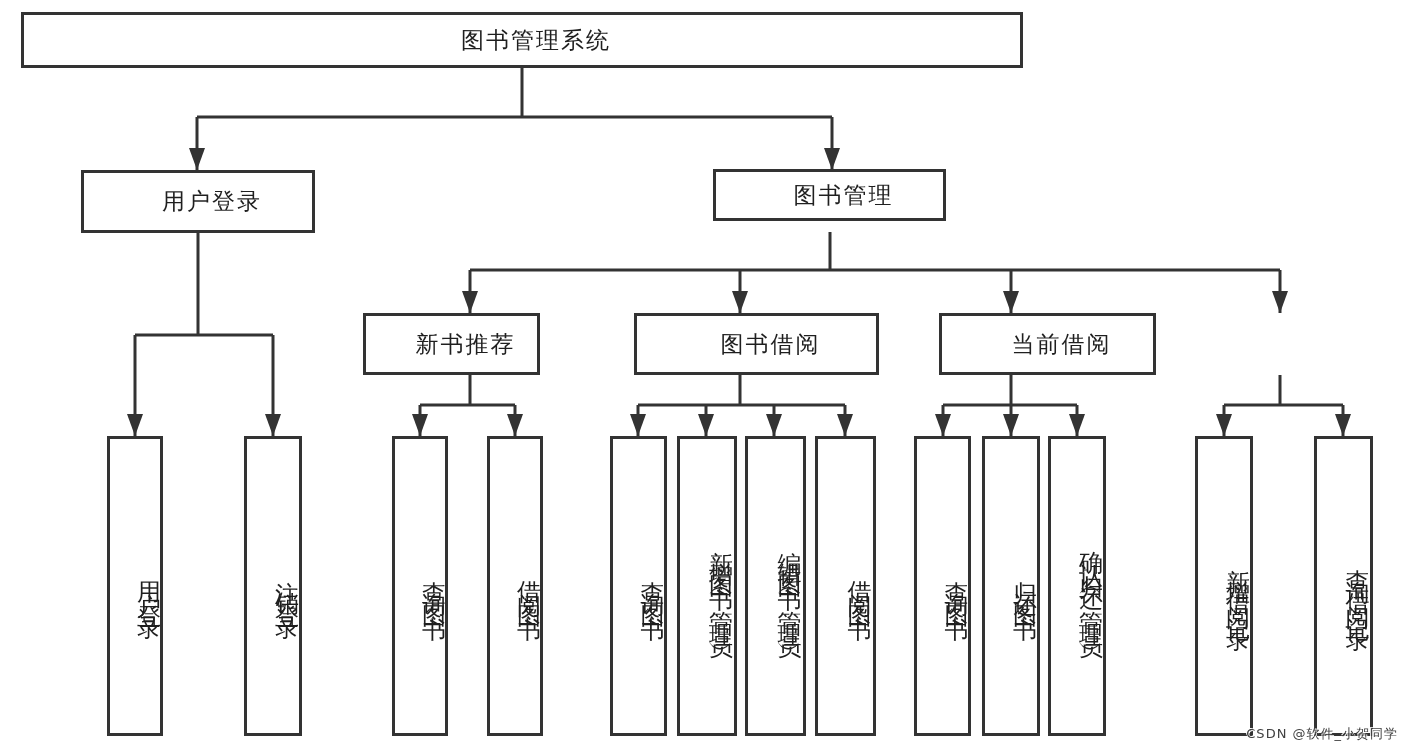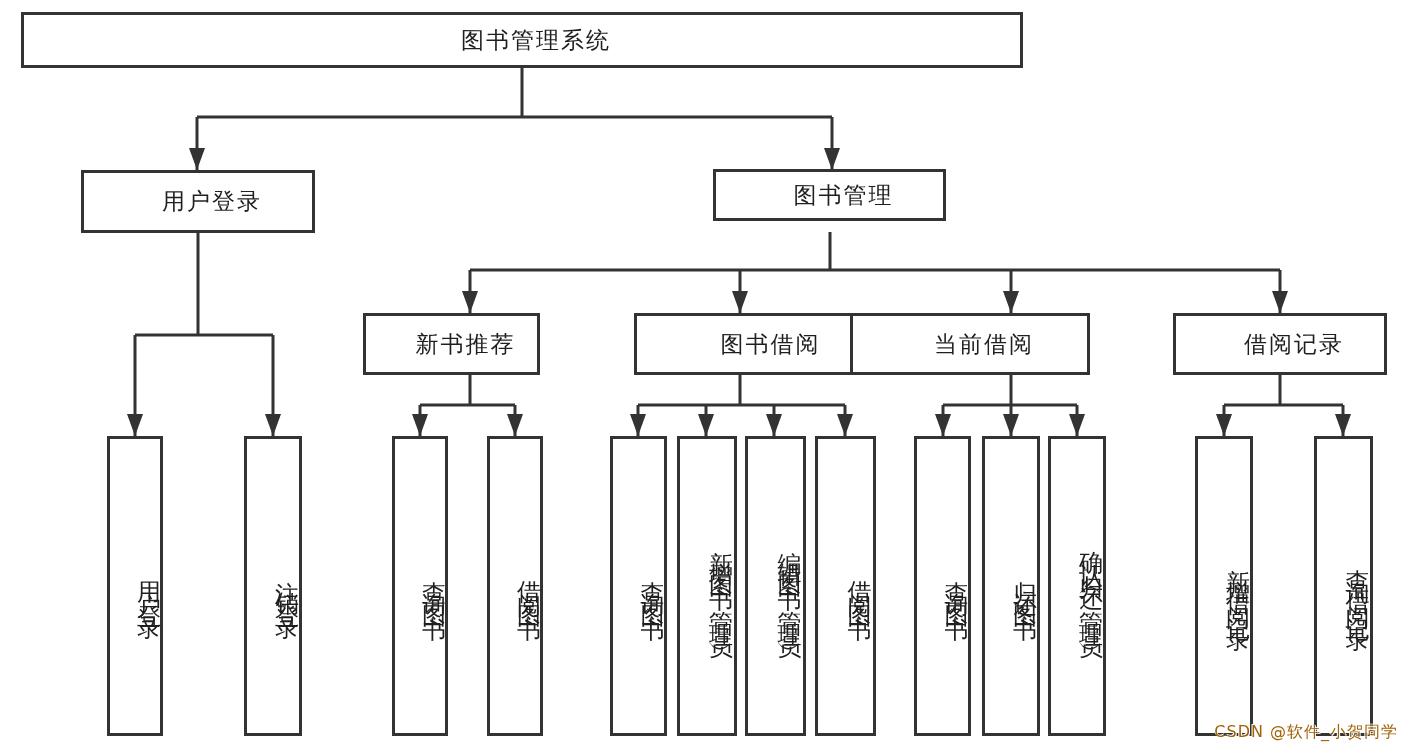--- a/index.html
+++ b/index.html
@@ -41,22 +41,22 @@
     writing-mode: vertical-rl;
     font-size: 24px;
     letter-spacing: 12px;
     line-height: 1;
     white-space: nowrap;
   }
   #watermark {
     position: absolute;
     right: 7px;
     bottom: 4px;
-    font-size: 16px;
-    color: #a16207;
+    font-size: 13px;
+    color: #404040;
     text-shadow: 1px 1px 0 #ffffff, -1px -1px 0 #ffffff;
     white-space: nowrap;
     letter-spacing: 1px;
   }
 </style>
 </head>
 <body>
 
 <div id="stage">
 
@@ -104,25 +104,22 @@
   <div class="node hnode" style="left:713px; top:169px; width:233px; height:52px;">
     <span>图书管理</span>
   </div>
 
   <div class="node hnode" style="left:363px; top:313px; width:177px; height:62px;">
     <span>新书推荐</span>
   </div>
   <div class="node hnode" style="left:634px; top:313px; width:245px; height:62px;">
     <span>图书借阅</span>
   </div>
-  <div class="node hnode" style="left:850px; top:313px; width:240px; height:62px;">
+  <div class="node hnode" style="left:939px; top:313px; width:217px; height:62px;">
     <span>当前借阅</span>
-  </div>
-  <div class="node hnode" style="left:1173px; top:313px; width:214px; height:62px;">
-    <span>借阅记录</span>
   </div>
 
   <div class="node vnode" style="left:107px; top:436px; width:56px; height:300px;">
     <span>用户登录</span>
   </div>
   <div class="node vnode" style="left:244px; top:436px; width:58px; height:300px;">
     <span>注销登录</span>
   </div>
 
   <div class="node vnode" style="left:392px; top:436px; width:56px; height:300px;">

